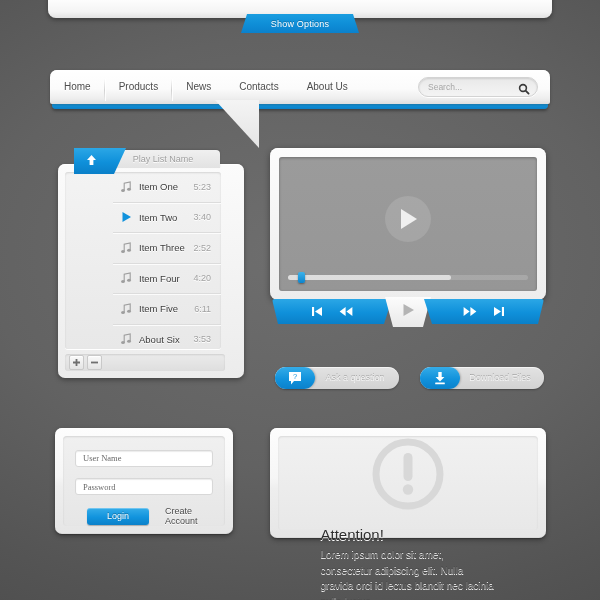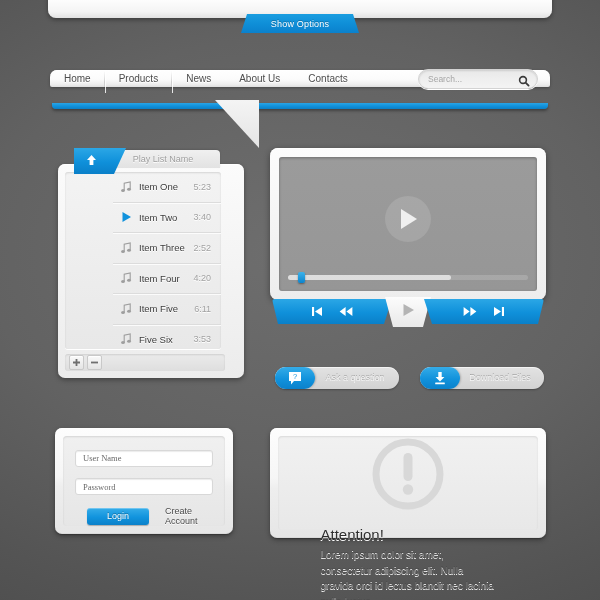--- a/index.html
+++ b/index.html
@@ -40,21 +40,21 @@
     display:flex;align-items:center;justify-content:center;
     clip-path:polygon(6px 0,112px 0,118px 100%,0 100%);
     box-shadow:0 1px 2px rgba(0,0,0,.3);
     text-shadow:0 -1px 0 rgba(0,0,0,.25);
     cursor:pointer;
   }
 
   
   #nav-wrap{position:absolute;left:50px;top:70px;width:500px;height:42px;}
   #nav-bar{
-    position:absolute;left:0;top:0;width:500px;height:17px;
+    position:absolute;left:0;top:0;width:500px;height:34px;
     background:linear-gradient(to bottom,#ffffff 0%,#fbfbfb 55%,#ededed 85%,#dedede 100%);
     border-radius:7px 7px 2px 2px;
     box-shadow:0 1px 0 rgba(255,255,255,.9) inset,0 1px 3px rgba(0,0,0,.3);
     display:flex;align-items:center;
   }
   #nav-underline{
     position:absolute;left:2px;top:33px;width:496px;height:6px;
     background:linear-gradient(to bottom,#2aa4e4 0%,#1192dc 50%,#0b7fc6 100%);
     border-radius:0 0 4px 4px;
     box-shadow:0 2px 3px rgba(0,0,0,.35);
@@ -287,24 +287,24 @@
       <div class="nav-item sep">
         <span>Home</span>
       </div>
       <div class="nav-item sep">
         <span>Products</span>
       </div>
       <div class="nav-item">
         <span>News</span>
       </div>
       <div class="nav-item">
+        <span>Contacts</span>
+      </div>
+      <div class="nav-item">
         <span>About Us</span>
-      </div>
-      <div class="nav-item">
-        <span>Contacts</span>
       </div>
       <div id="nav-spacer"></div>
       <div id="search-box">
         <input id="search-input" type="text" placeholder="Search..." style="">
         <span id="search-icon">
           <svg width="12" height="12" viewBox="0 0 12 12">
             <circle cx="5" cy="5" r="3.4" fill="none" stroke="#3a3a3a" stroke-width="1.6"></circle>
             <line x1="7.6" y1="7.6" x2="10.6" y2="10.6" stroke="#3a3a3a" stroke-width="1.8" stroke-linecap="round"></line>
           </svg>
         </span>
@@ -387,21 +387,21 @@
         </div>
 
         <div class="pl-row">
           <span class="pl-icon">
             <svg width="11" height="12" viewBox="0 0 11 12">
               <path d="M3.2 9.2 V2.2 L9.2 1 V8" fill="none" stroke="#9e9e9e" stroke-width="1.1"></path>
               <ellipse cx="2" cy="9.5" rx="1.9" ry="1.5" fill="#9e9e9e"></ellipse>
               <ellipse cx="8" cy="8.3" rx="1.9" ry="1.5" fill="#9e9e9e"></ellipse>
             </svg>
           </span>
-          <span class="pl-title">Five Six</span>
+          <span class="pl-title">About Six</span>
           <span class="pl-time">3:53</span>
         </div>
 
       </div>
 
       <div id="pl-footer">
         <span class="pl-sq">
           <svg width="9" height="9" viewBox="0 0 9 9">
             <path d="M3.6 1 H5.4 V3.6 H8 V5.4 H5.4 V8 H3.6 V5.4 H1 V3.6 H3.6 Z" fill="#6f6f6f"></path>
           </svg>

